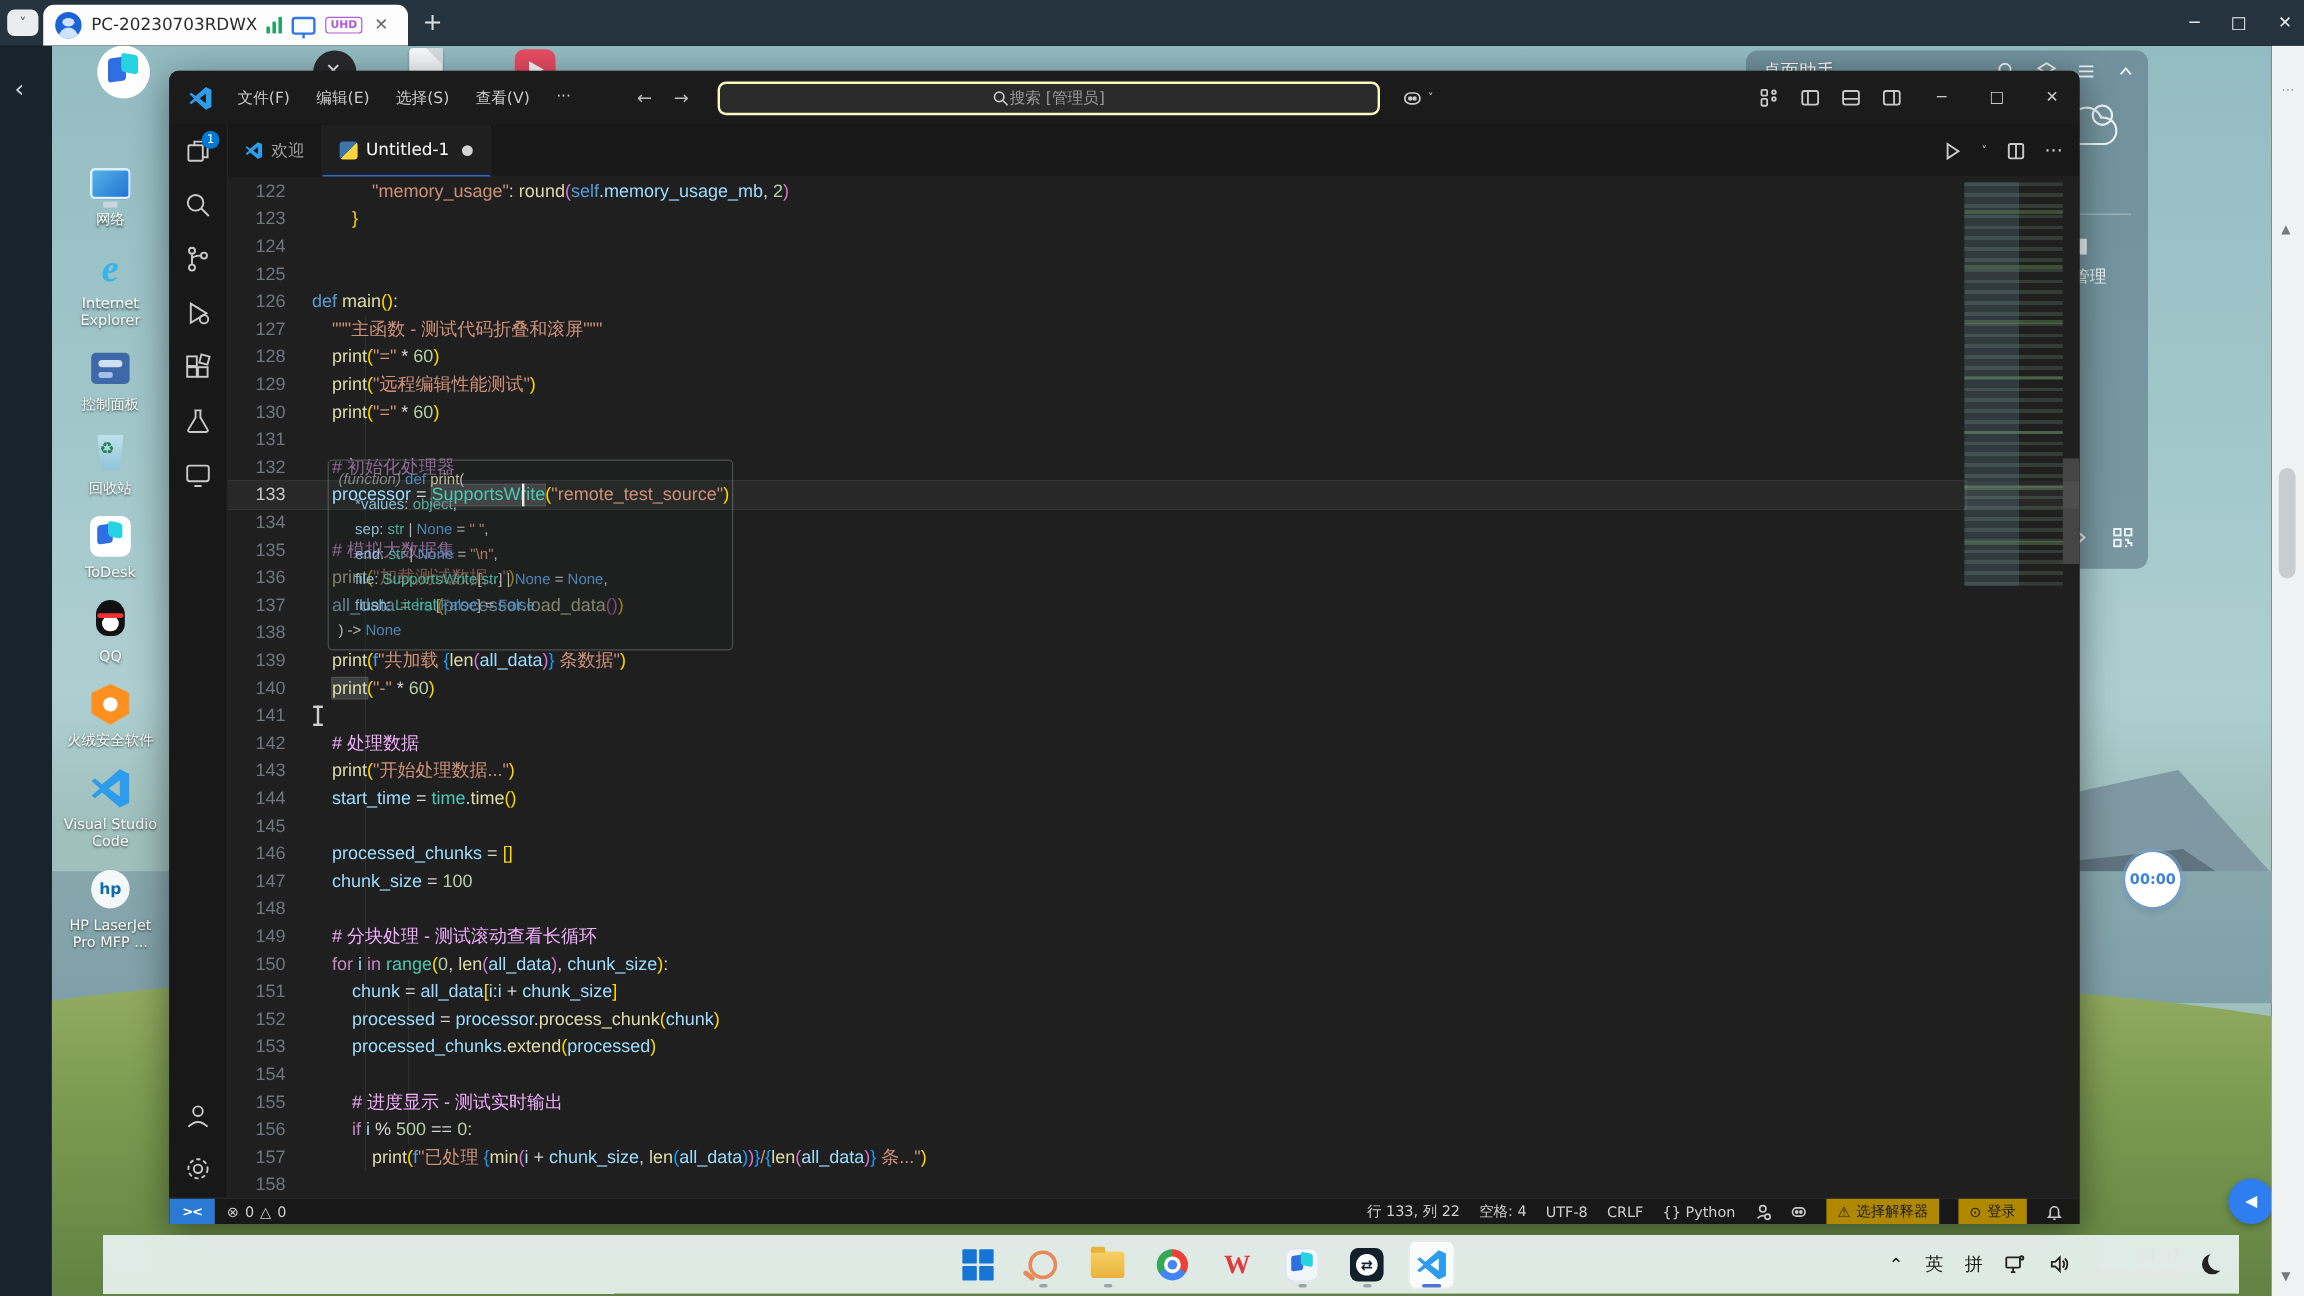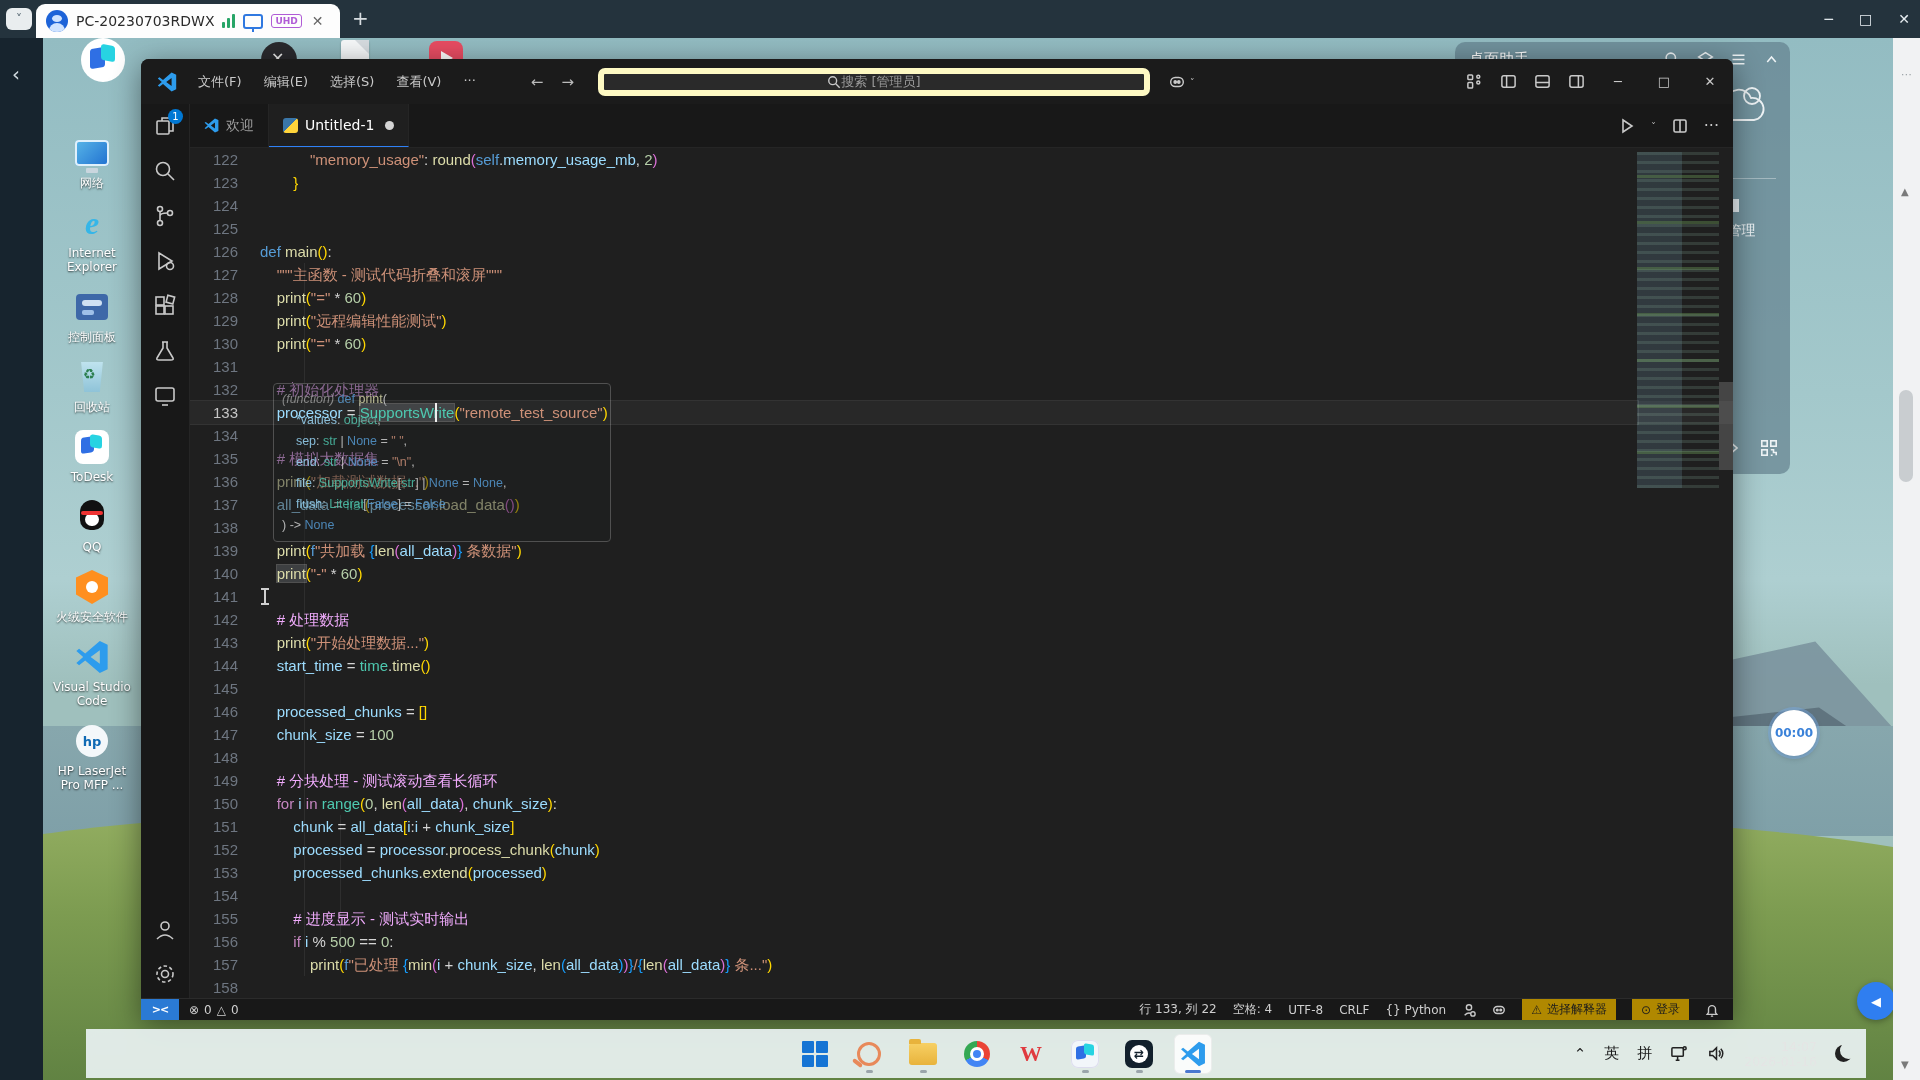--- a/index.html
+++ b/index.html
@@ -99,21 +99,21 @@
   .timer-bubble{position:absolute;left:1728px;top:672px;width:46px;height:46px;border-radius:50%;background:#fff;box-shadow:0 0 0 3px rgba(120,170,230,.45),0 2px 6px rgba(0,0,0,.25);display:flex;align-items:center;justify-content:center;color:#3b82d9;font-size:12px;font-weight:bold;z-index:4}
   .float-ball{position:absolute;left:1814px;top:944px;width:38px;height:38px;border-radius:50%;background:#2f7ef0;z-index:5;display:flex;align-items:center;justify-content:center;color:#fff;font-size:13px;box-shadow:0 2px 6px rgba(0,0,0,.3)}
 
   
   .vsc{position:absolute;left:98px;top:21px;width:1592px;height:961px;background:#1f1f1f;border-radius:8px 8px 0 0;box-shadow:0 6px 30px rgba(0,0,0,.45);z-index:10;overflow:hidden}
   .v-title{position:absolute;left:0;top:0;right:0;height:45px;background:#1b1b1b;display:flex;align-items:center;color:#c9c9c9;font-size:13px}
   .v-logo{margin-left:16px;width:20px;height:20px}
   .v-menus{display:flex;gap:4px;margin-left:12px}
   .v-menus span{padding:4px 9px;border-radius:5px}
   .v-nav{display:flex;gap:18px;margin-left:46px;font-size:15px;color:#bbb}
-  .v-search{margin-left:24px;width:552px;height:28px;background:#2a2a2a;border:6px solid #fef9c3;border-radius:7px;display:flex;align-items:center;justify-content:center;gap:0;color:#9a9a9a;font-size:13px}
+  .v-search{margin-left:24px;width:552px;height:28px;background:#2a2a2a;border:2px solid #fef9c3;border-radius:7px;display:flex;align-items:center;justify-content:center;gap:0;color:#9a9a9a;font-size:13px}
   .v-copilot{margin-left:18px;display:flex;align-items:center;gap:4px}
   .v-layouts{margin-left:auto;display:flex;gap:17px;align-items:center}
   .v-layouts svg{width:17px;height:17px}
   .v-winctl{display:flex;gap:0;margin-left:10px}
   .v-winctl span{width:46px;height:45px;display:flex;align-items:center;justify-content:center;font-size:13px}
   .v-tabs{position:absolute;left:49px;top:45px;right:0;height:44px;background:#181818;display:flex;align-items:stretch;border-bottom:1px solid #252525}
   .v-tab{display:flex;align-items:center;gap:7px;padding:0 14px;font-size:14px;color:#9d9d9d;background:#181818;border-right:1px solid #252525}
   .v-tab.active{background:#1f1f1f;color:#fff;border-bottom:1.5px solid #2f81f7}
   .dirty{width:9px;height:9px;border-radius:50%;background:#d4d4d4;margin-left:4px}
   .pyic{width:15px;height:15px;border-radius:3px;background:linear-gradient(135deg,#3a76a8 0 50%,#ffd43b 50% 100%)}

